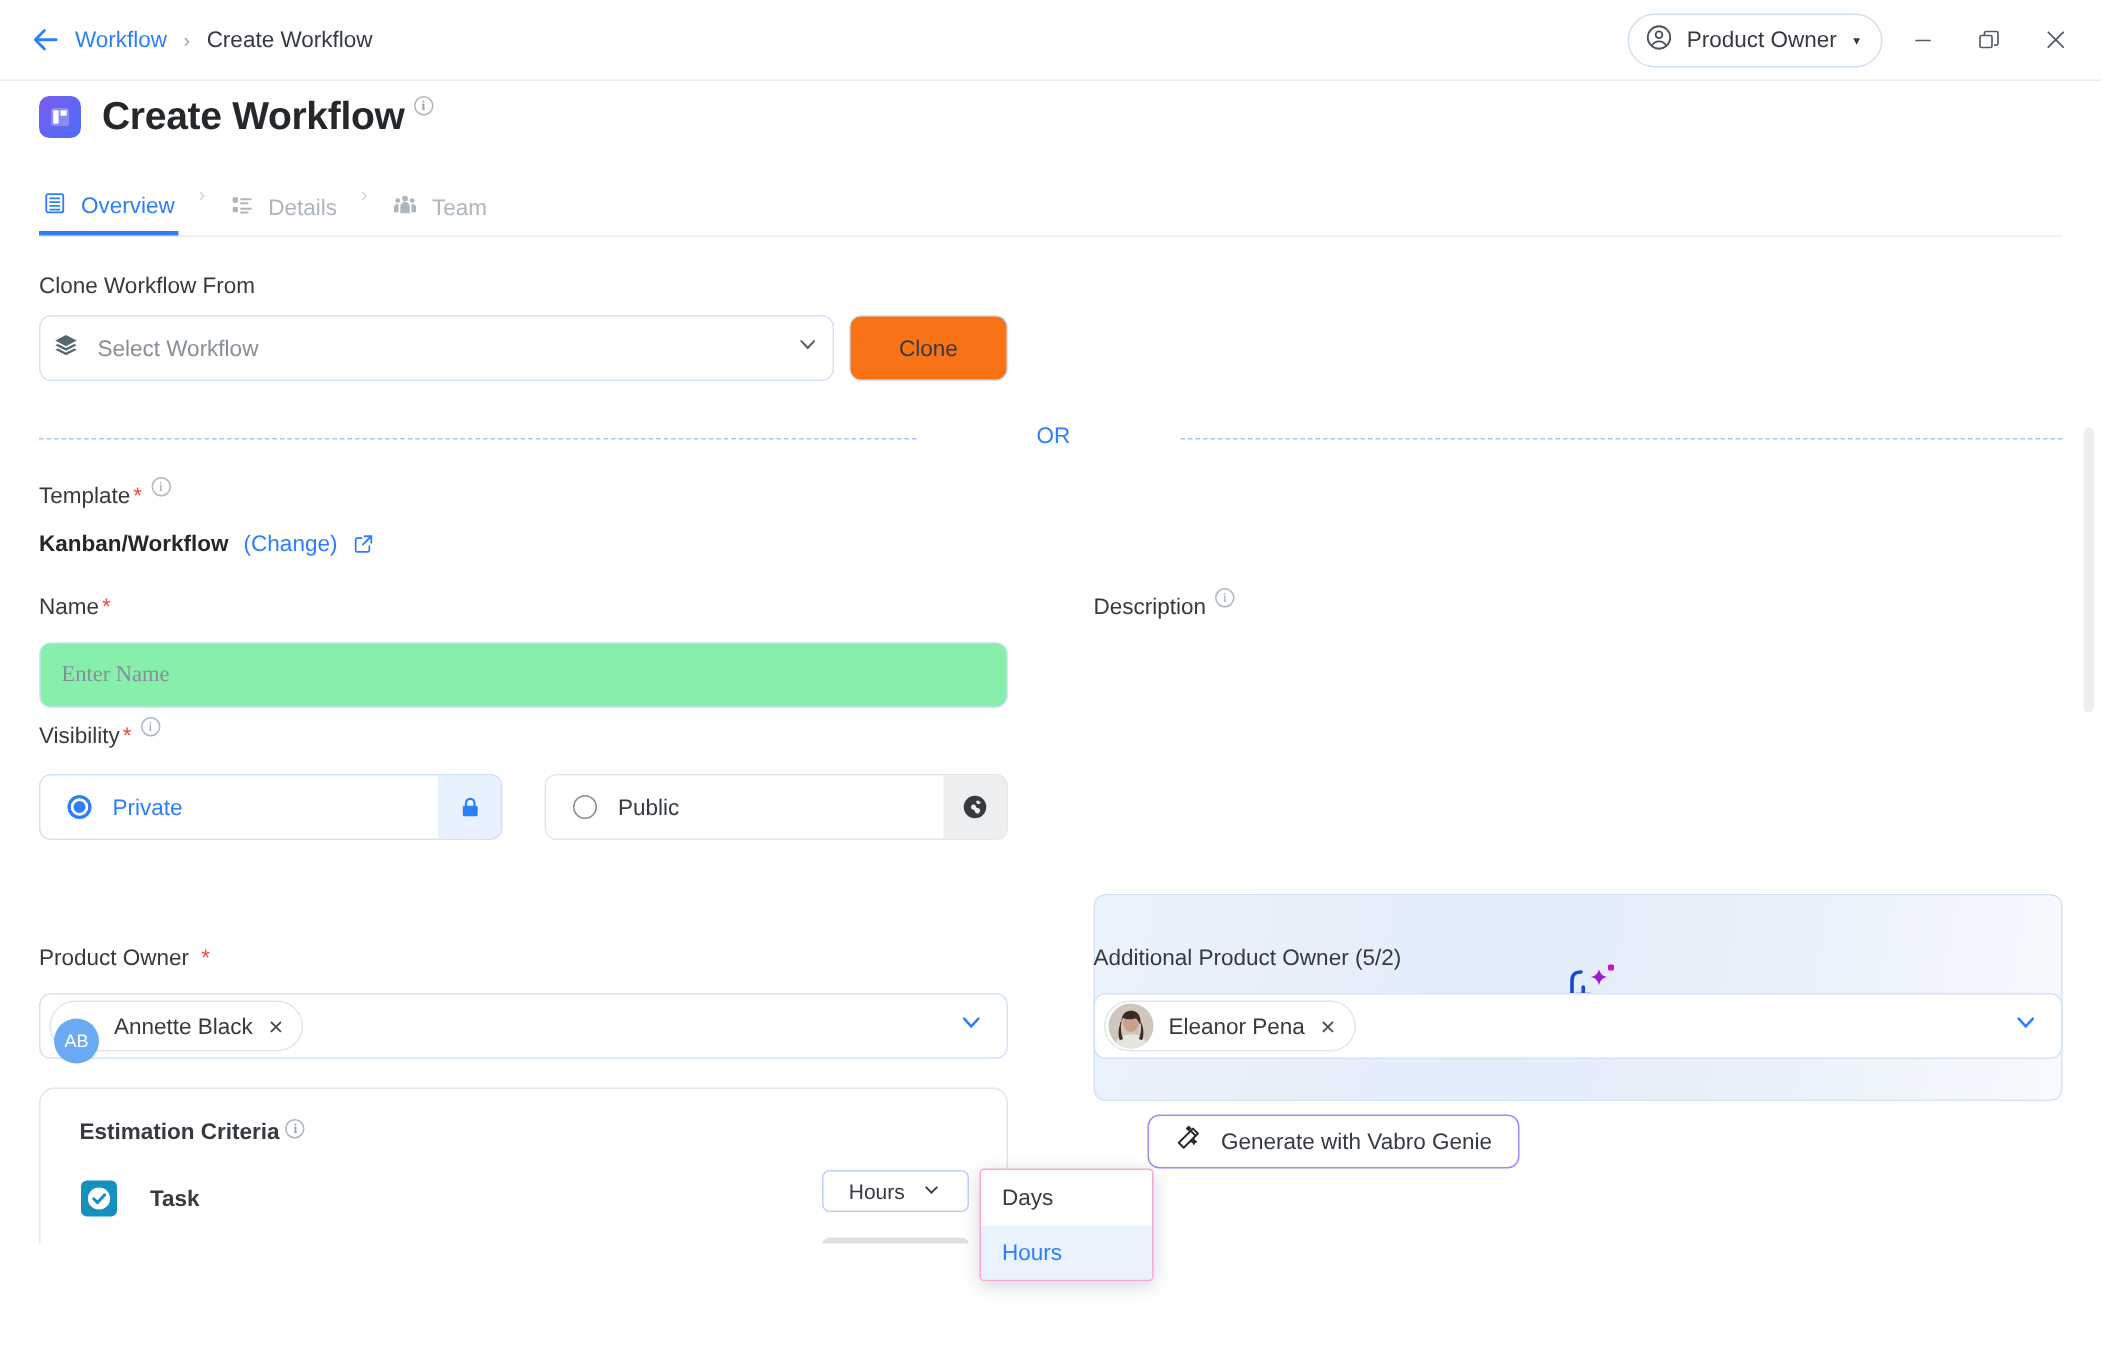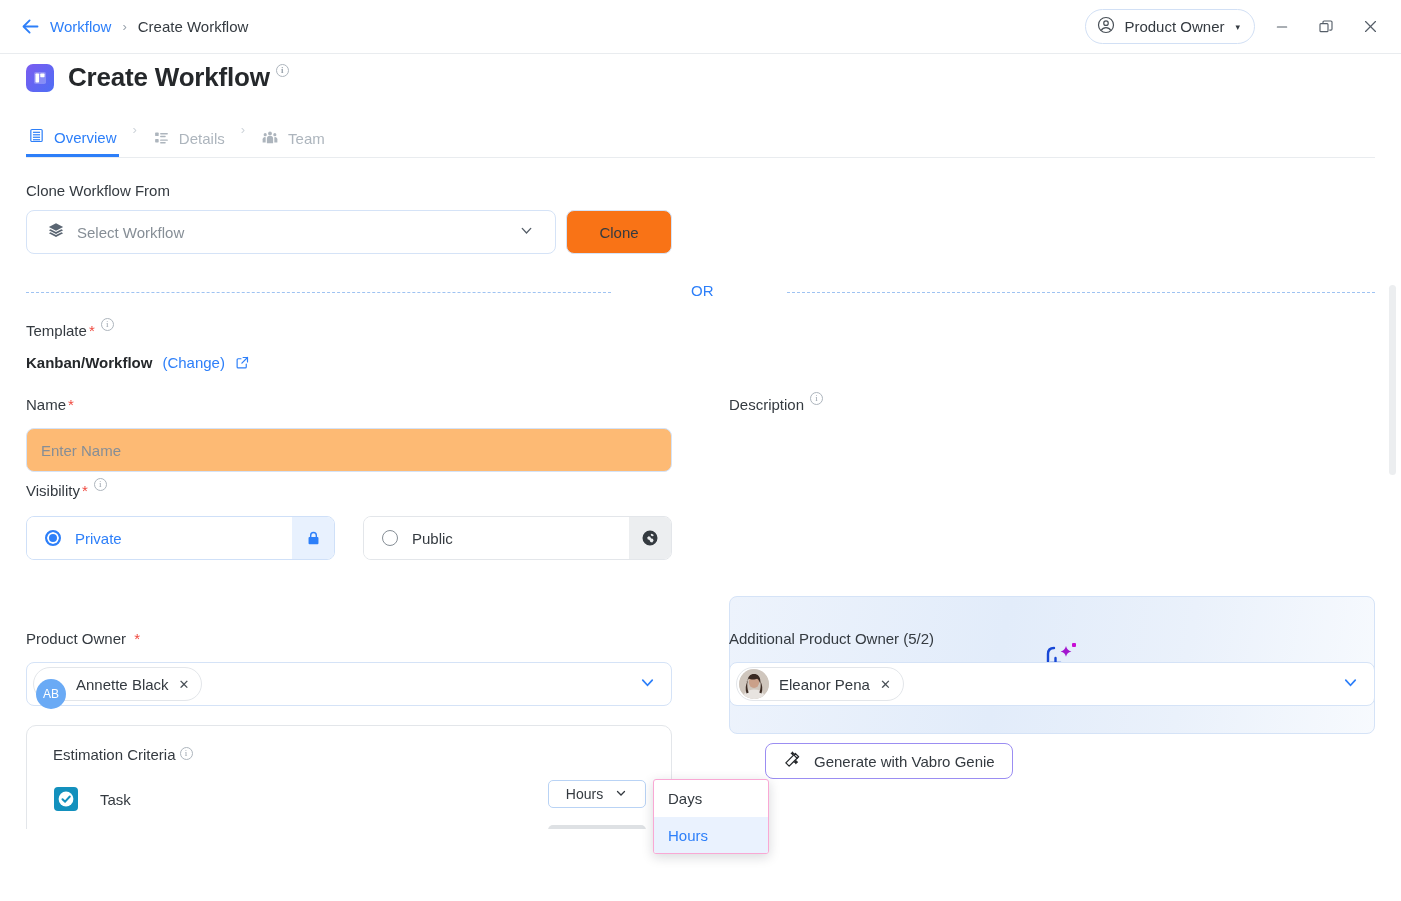--- a/index.html
+++ b/index.html
@@ -84,21 +84,21 @@
     border-radius:50%; font-size:9px; line-height:11px; text-align:center;
     color:#9aa3ad; font-family:"Liberation Serif", serif;
     position:relative; top:-4px; margin-left:4px;
   }
 
   
   .clone-label { position:absolute; top:12px; left:26px; }
   .select-box {
     position:absolute; top:40px; left:26px; width:530px; height:44px;
     border:1px solid #d5e3f7; border-radius:8px; background:#fff;
-    display:flex; align-items:center; padding:0 20px; cursor:pointer;
+    display:flex; align-items:center; padding:0 8px; cursor:pointer;
   }
   .select-ph { color:#868e96; font-size:15px; margin-left:12px; flex:1; }
   .chev { color:#555e68; }
   .btn-clone {
     position:absolute; top:40px; left:566px; width:106px; height:44px;
     border:1px solid #d5e3f7; border-radius:8px; background:#f97316;
     font-size:15px; color:#343a40; cursor:pointer; font-family:inherit;
   }
 
   .dash-left {
@@ -121,21 +121,21 @@
   }
   .tpl-name { font-weight:bold; }
   .tpl-change { color:#2d7ff9; cursor:pointer; }
   .ext-link { color:#2d7ff9; cursor:pointer; display:flex; }
 
   
   .name-label { position:absolute; top:226px; left:26px; }
   .name-input {
     position:absolute; top:258px; left:26px; width:646px; height:44px;
     border:1px solid #d5e3f7; border-radius:8px; padding:0 14px;
-    font-size:15px; font-family:Liberation Sans, sans-serif; color:#343a40; background:#fdba74;
+    font-size:15px; font-family:Liberation Serif, serif; color:#343a40; background:#86efac;
   }
   .name-input::placeholder { color:#868e96; }
 
   
   .vis-label { position:absolute; top:312px; left:26px; }
   .vis-opt {
     position:absolute; top:346px; height:44px;
     border-radius:8px; display:flex; align-items:center; cursor:pointer;
     overflow:hidden;
   }
@@ -197,21 +197,21 @@
     width:30px; height:30px; border-radius:50%; overflow:hidden;
     background:#d6cfc9; display:block;
   }
   .chip-name { font-size:15px; color:#343a40; }
   .chip-x { color:#495057; font-size:13px; cursor:pointer; }
   .box-caret { margin-left:auto; color:#2d7ff9; }
 
   
   .est-card {
     position:absolute; top:555px; left:26px; width:646px; height:153px;
-    border:1px solid #e3e6ea; border-radius:10px; background:#fff;
+    border:1px solid #e3e6ea; border-radius:10px; background:#fff;font-weight:bold;
   }
   .est-title { position:absolute; top:20px; left:26px; font-size:15px; color:#343a40; }
   .est-row { position:absolute; left:26px; display:flex; align-items:center; gap:21px; }
   .est-row.r1 { top:60px; }
   .est-row.r2 { top:105px; }
   .est-ico { width:26px; height:26px; border-radius:5px; display:block; }
   .est-name { font-size:15px; color:#343a40; }
   .sel-hours {
     position:absolute; top:610px; left:548px; width:98px; height:28px;
     border:1px solid #b9d3f5; border-radius:5px; background:#fff;

